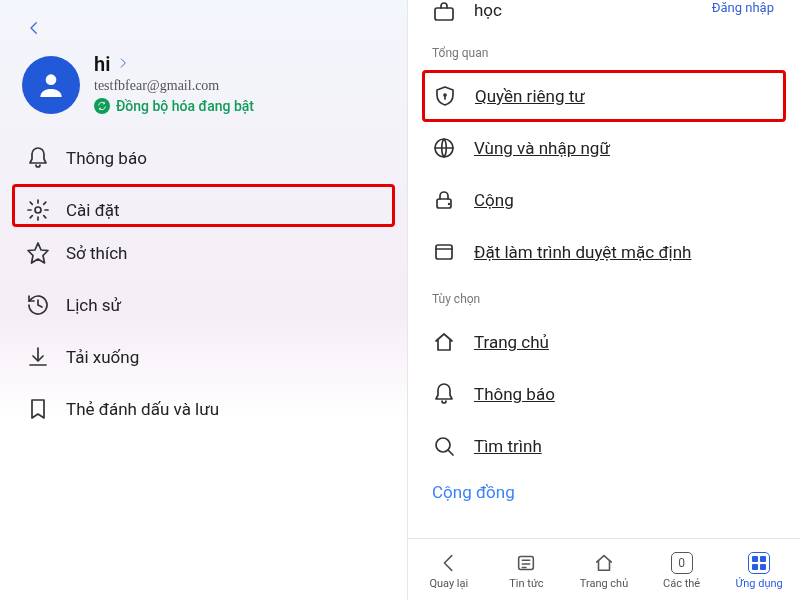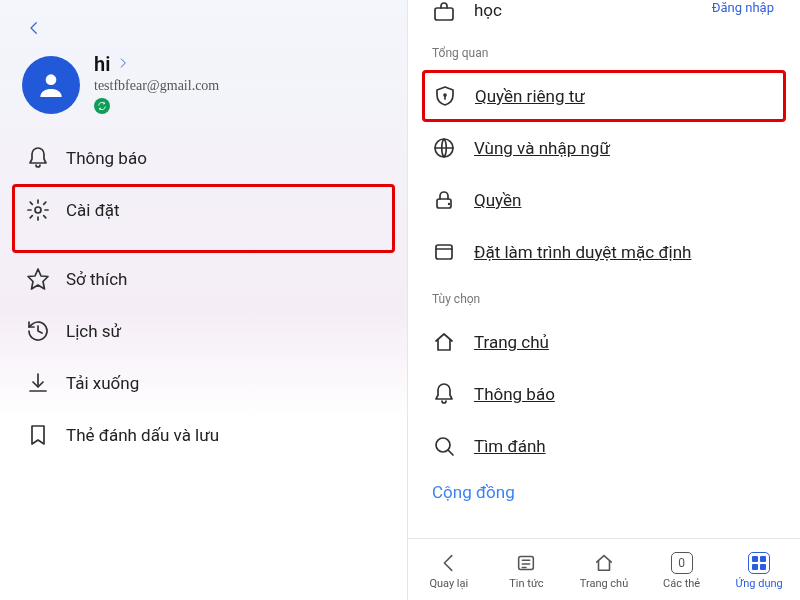--- a/index.html
+++ b/index.html
@@ -68,21 +68,21 @@
     font-size:17px;color:#222;
     cursor:pointer;
   }
   .menu-item .icon{
     width:24px;height:24px;display:flex;align-items:center;justify-content:center;
     color:#333;
   }
   .menu-item.highlighted{
     border:3px solid #e30000;
     border-radius:4px;
-    padding:11px 7px 28px 11px;
+    padding:11px 7px 2px 11px;
   }
   
   .right-scroll{flex:1;overflow:hidden;position:relative;}
   .right-top-row{
     display:flex;align-items:flex-start;gap:18px;
     padding:0 16px 10px 24px;
     height:32px;
   }
   .right-top-row .icon{width:24px;height:24px;color:#333;}
   .right-top-row .label{font-size:17px;color:#222;flex:1;}
@@ -158,20 +158,21 @@
       </div>
       <span class="profile-email">testfbfear@gmail.com</span>
       <div class="sync-row">
         <span class="sync-icon">
           <svg viewBox="0 0 24 24">
               <path d="M4 10a8 8 0 0 1 14-4M20 14a8 8 0 0 1-14 4"></path>
               <polyline points="17 3 18 6 15 7"></polyline>
               <polyline points="7 21 6 18 9 17"></polyline>
             </svg>
         </span>
+        <span class="sync-text">Đồng bộ hóa đang bật</span>
       </div>
     </div>
   </div>
 
   <div class="menu-list">
     <div class="menu-item">
       <span class="icon">
         <svg viewBox="0 0 24 24">
             <path d="M6 8a6 6 0 1 1 12 0v5l2 4H4l2-4z"></path>
             <path d="M10 19a2 2 0 0 0 4 0"></path>
@@ -262,21 +263,21 @@
       <span>Vùng và nhập ngữ</span>
     </div>
     <div class="setting-item">
       <span class="icon">
         <svg viewBox="0 0 24 24">
             <rect x="5" y="11" width="14" height="9" rx="2"></rect>
             <path d="M8 11V8a4 4 0 0 1 8 0v3"></path>
             <circle cx="17" cy="16" r="1.2" fill="currentColor" stroke="none"></circle>
           </svg>
       </span>
-      <span>Quyền</span>
+      <span>Cộng</span>
     </div>
     <div class="setting-item">
       <span class="icon">
         <svg viewBox="0 0 24 24">
             <rect x="4" y="5" width="16" height="14" rx="2"></rect>
             <line x1="4" y1="9" x2="20" y2="9"></line>
           </svg>
       </span>
       <span>Đặt làm trình duyệt mặc định</span>
     </div>
@@ -301,21 +302,21 @@
       </span>
       <span>Thông báo</span>
     </div>
     <div class="setting-item">
       <span class="icon">
         <svg viewBox="0 0 24 24">
             <circle cx="11" cy="11" r="7"></circle>
             <line x1="21" y1="21" x2="16" y2="16"></line>
           </svg>
       </span>
-      <span>Tìm đánh</span>
+      <span>Tìm trình</span>
     </div>
     <div class="partial-bottom">Cộng đồng</div>
   </div>
 
   <div class="bottom-nav">
     <div class="nav-item">
       <span class="icon">
         <svg viewBox="0 0 24 24" width="22" height="22">
             <polyline points="15 4 7 12 15 20"></polyline>
           </svg>

